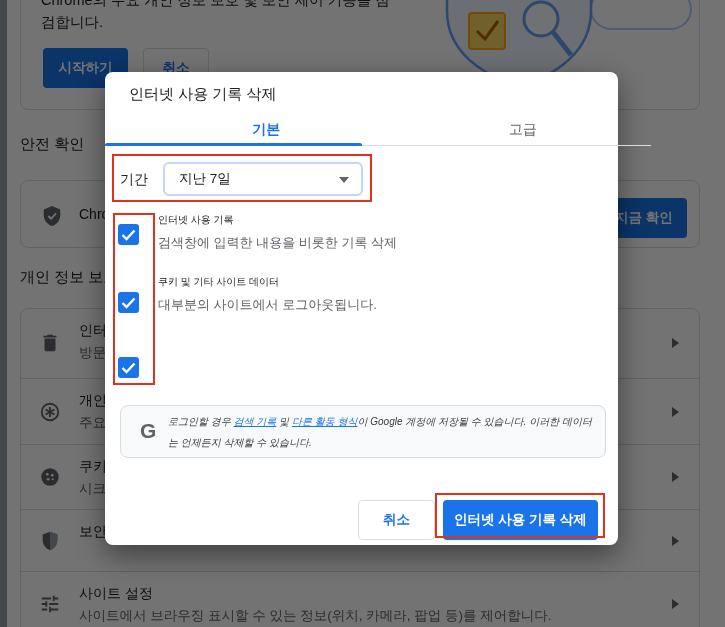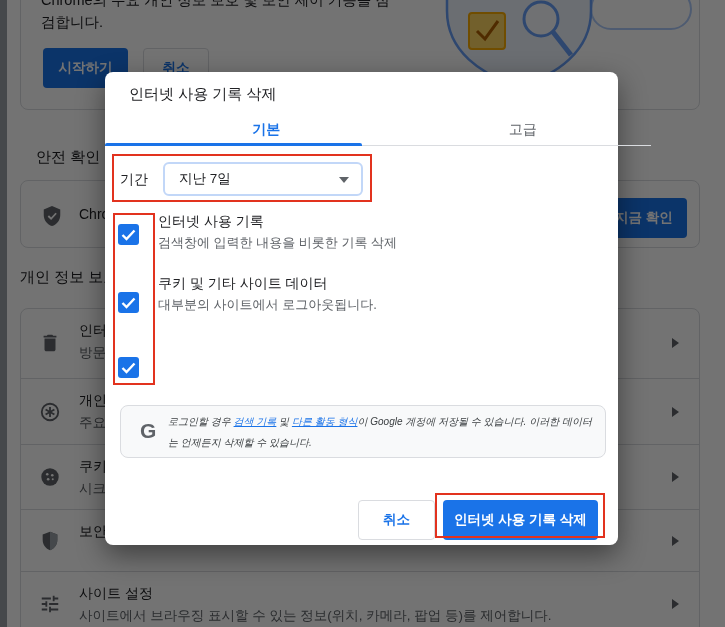--- a/index.html
+++ b/index.html
@@ -20,21 +20,21 @@
   .intro-card{top:-62px;height:172px;overflow:hidden;}
   .intro-text{position:absolute;left:20px;top:50px;width:362px;font-size:14.5px;line-height:22px;color:var(--text1);}
   .btn{display:block;position:absolute;height:40px;border-radius:4px;font-size:13.5px;font-weight:bold;text-align:center;line-height:28px;cursor:pointer;border:1px solid transparent;}
   .btn-primary{background:var(--accent);color:#fff;line-height:30px;border:none;}
   .btn-outline{background:#fff;color:var(--accent);border:1px solid var(--border);text-align:center;}
   .intro-start{left:22px;top:109px;width:85px;}
   .intro-cancel{left:122px;top:109px;width:66px;}
   .illustration{position:absolute;left:410px;top:20px;}
 
   .section-header{position:absolute;left:20px;font-size:15px;color:var(--text1);}
-  .safety-header{top:148px;margin-left:16px;}
+  .safety-header{top:135px;}
   .privacy-header{top:268px;}
 
   .safety-card{top:180px;height:68px;}
   .safety-icon{position:absolute;left:20px;top:23px;}
   .safety-text{position:absolute;left:58px;top:25px;font-size:14px;color:var(--text1);}
   .safety-check-btn{left:580px;top:17px;width:86px;}
 
   .privacy-card{top:308px;height:380px;overflow:hidden;}
   .prow{position:absolute;left:0;width:678px;}
   .prow+.prow{border-top:1px solid var(--border);}
@@ -54,21 +54,21 @@
   .tab-active{color:var(--accent);font-weight:bold;}
   .tab-inactive{color:var(--text2);}
   .tab-underline{position:absolute;left:0;top:71px;width:257px;height:3px;background:var(--accent);border-radius:2px 2px 0 0;}
 
   .time-label{position:absolute;left:15px;top:97px;font-size:14px;color:var(--text1);line-height:20px;}
   .select{position:absolute;left:58px;top:90px;width:200px;height:34px;border:2px solid #c2d7f8;border-radius:6px;background:#fff;cursor:pointer;}
   .select-value{position:absolute;left:14px;top:0;line-height:30px;font-size:13.5px;color:var(--text1);}
   .select-caret{position:absolute;right:12px;top:13px;width:0;height:0;border-top:6px solid var(--text2);border-left:5px solid transparent;border-right:5px solid transparent;}
 
   .checkbox{position:absolute;left:13px;width:21px;height:21px;background:var(--accent);border-radius:3px;cursor:pointer;}
-  .cbx-title{position:absolute;left:53px;font-size:14px;color:var(--text1);}
+  .cbx-title{position:absolute;left:53px;font-size:10px;color:var(--text1);}
   .cbx-sub{position:absolute;left:53px;font-size:13px;color:var(--text2);line-height:22px;width:450px;}
 
   .note{position:absolute;left:15px;top:333px;width:486px;height:53px;background:#f8f9fa;border:1px solid var(--border);border-radius:8px;}
   .note-g{position:absolute;left:19px;top:13px;font-size:21px;font-weight:bold;color:var(--text2);}
   .note-text{position:absolute;left:47px;top:5px;width:428px;font-size:10px;line-height:21px;color:#3c4043;font-style:italic;}
   .note-link{color:var(--accent);text-decoration:underline;cursor:pointer;}
 
   .dlg-cancel{left:253px;top:428px;width:77px;}
   .dlg-confirm{left:338px;top:428px;width:155px;}
 

